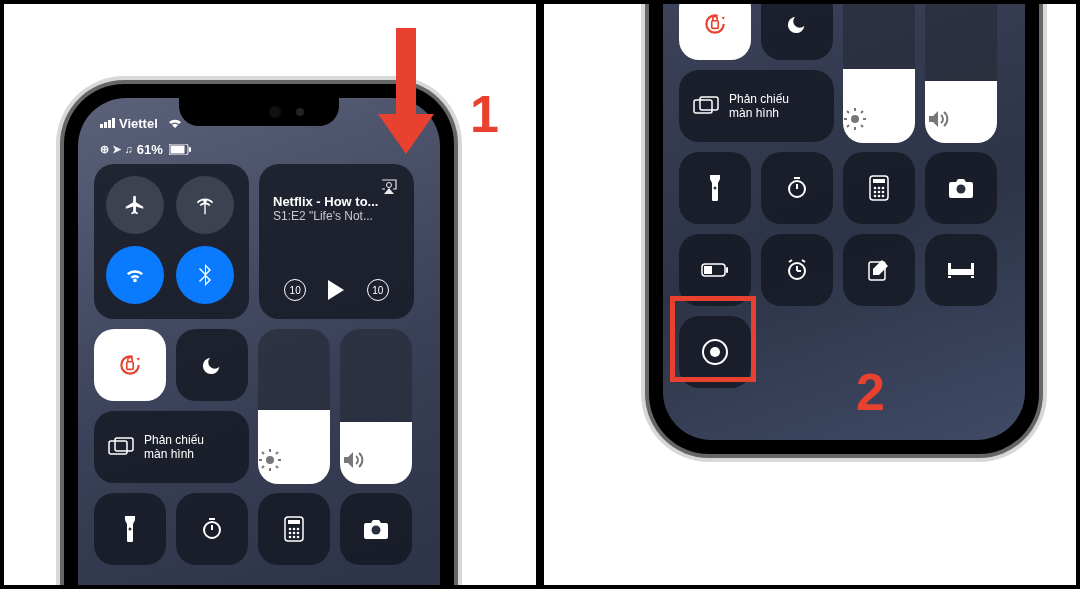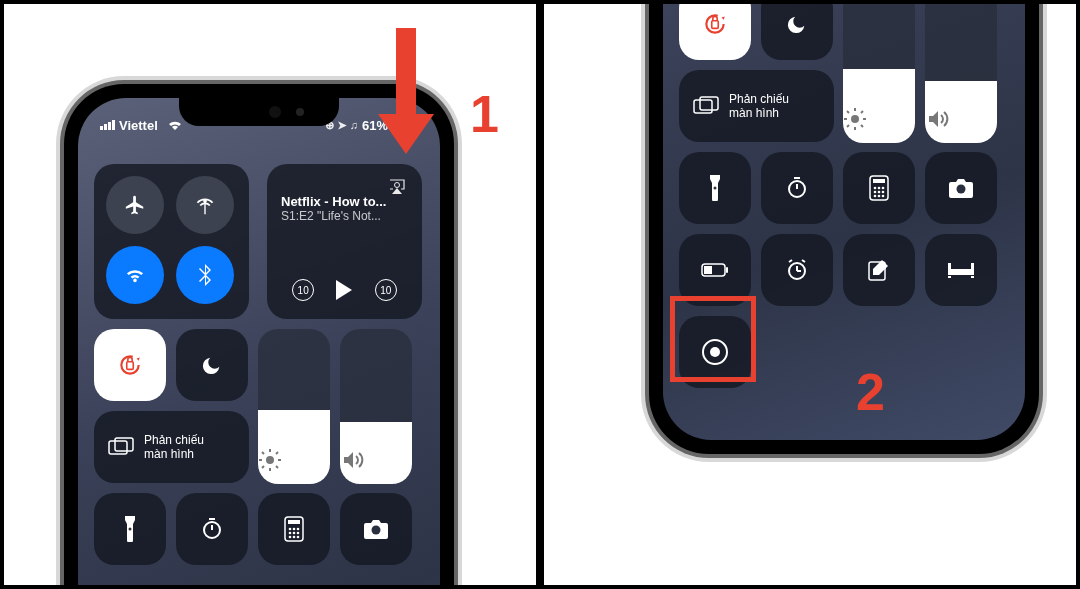--- a/index.html
+++ b/index.html
@@ -60,22 +60,23 @@
   .status-bar {
     position: absolute;
     top: 12px; left: 0; right: 0;
     height: 28px;
     display: flex;
     justify-content: space-between;
     padding: 0 22px;
     color: #fff;
     font-size: 13px;
     font-weight: 600;
-    align-items: flex-end;
+    align-items: flex-start;
     z-index: 40;
+    flex-direction: column;
   }
   .status-left, .status-right { display:flex; align-items:center; gap:4px; }
   .bars { display:inline-flex; align-items:flex-end; gap:1px; }
   .bars i { width:3px; background:#fff; display:inline-block; }
   .bars i:nth-child(1){height:4px} .bars i:nth-child(2){height:6px}
   .bars i:nth-child(3){height:8px} .bars i:nth-child(4){height:10px}
 
   .cc {
     position: absolute;
     top: 56px; left: 0; right: 0; bottom: 0;
@@ -110,21 +111,21 @@
     display:flex; align-items:center; justify-content:center;
     background: rgba(80,86,100,0.6);
     color:#fff;
   }
   .circ.blue { background:#0a7aff; }
 
   .media {
     padding: 12px 14px;
     color:#fff;
     font-size: 13px;
-    display:flex; flex-direction:column;margin-left:8px;
+    display:flex; flex-direction:column;
   }
   .media .air { position:absolute; top:10px; right:12px; opacity:.9; }
   .media-title { font-weight:600; margin-top: 18px; white-space:nowrap; overflow:hidden; text-overflow:ellipsis;}
   .media-sub { opacity:.75; font-size:12px; white-space:nowrap; overflow:hidden; text-overflow:ellipsis;}
   .media-ctrls { margin-top:auto; display:flex; justify-content:space-around; align-items:center; padding-bottom:6px;}
   .play { width:0;height:0;border-left:16px solid #fff;border-top:10px solid transparent;border-bottom:10px solid transparent;}
   .skip { width:22px;height:22px;border:1.5px solid #fff;border-radius:50%;display:flex;align-items:center;justify-content:center;font-size:10px;color:#fff;}
 
   .sq.white { background:#fff; }
   .mirror {

